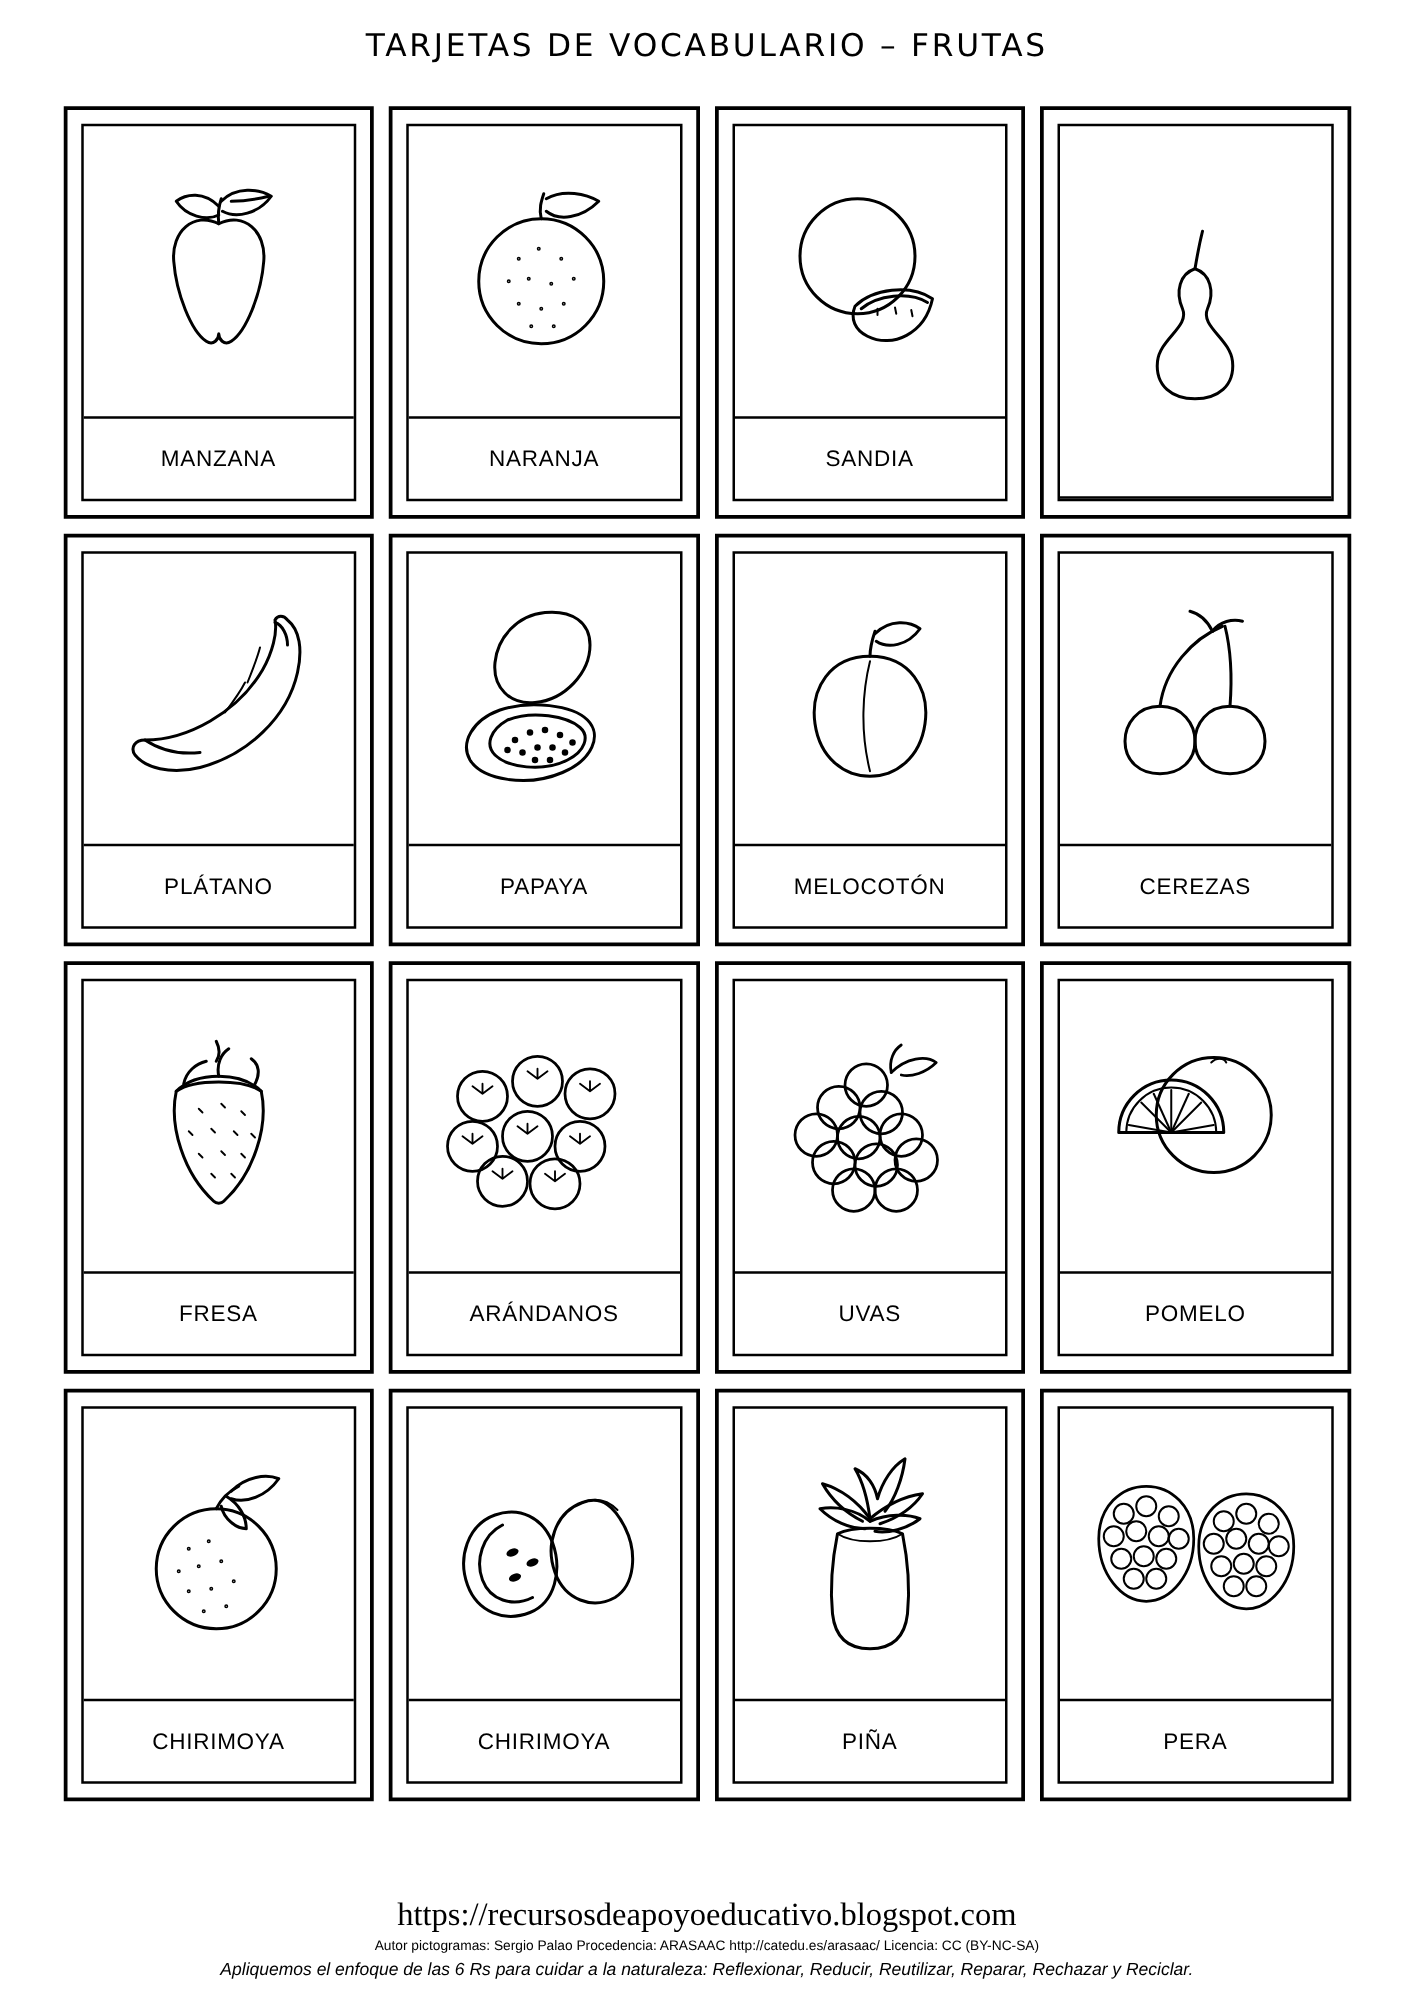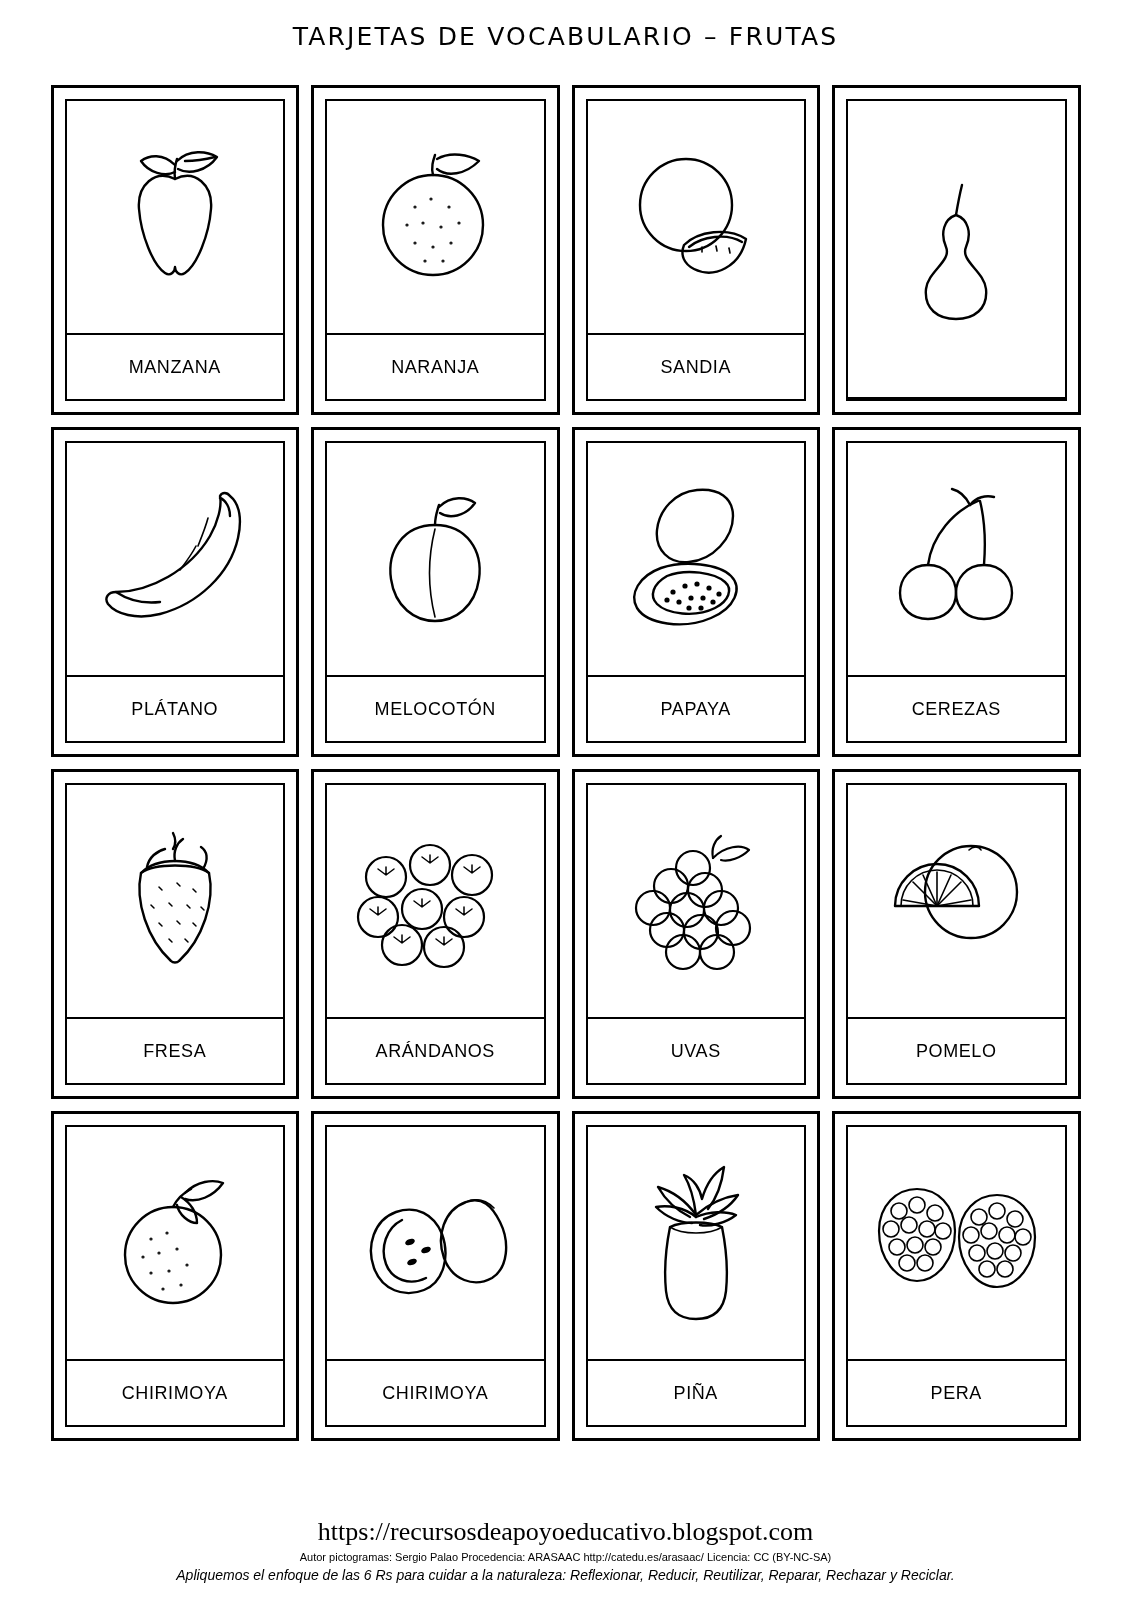--- a/index.html
+++ b/index.html
@@ -187,34 +187,20 @@
         <div class="card-art">
           <svg width="190" height="170" viewBox="0 0 190 170" fill="none" stroke="#000" stroke-width="2.4" stroke-linecap="round" stroke-linejoin="round">
             <path d="M150 22 C160 30 162 46 158 64 C150 100 118 130 80 140 C56 146 36 140 28 130 C24 124 28 118 36 118 C70 118 110 96 130 62 C138 48 142 32 140 22 C142 18 147 18 150 22 Z"></path>
             <path d="M36 118 C48 126 62 130 80 128"></path>
             <path d="M140 24 C146 26 150 34 150 42"></path>
             <path d="M118 72 C122 62 126 52 128 44" stroke-width="1.6"></path>
             <path d="M100 96 C106 88 112 80 116 72" stroke-width="1.6"></path>
           </svg>
         </div>
         <div class="card-label">PLÁTANO</div>
-      </div>
-    </div>
-
-    <div class="card">
-      <div class="card-inner">
-        <div class="card-art">
-          <svg width="180" height="180" viewBox="0 0 180 180" fill="none" stroke="#000" stroke-width="2.4" stroke-linecap="round" stroke-linejoin="round">
-            <path d="M90 56 C58 56 42 82 46 110 C50 138 70 152 90 152 C110 152 130 138 134 110 C138 82 122 56 90 56 Z"></path>
-            <path d="M90 60 C84 84 82 116 90 148" stroke-width="1.6"></path>
-            <path d="M90 56 C90 48 92 42 94 36"></path>
-            <path d="M94 38 C106 26 122 28 130 34 C120 48 104 50 95 44"></path>
-          </svg>
-        </div>
-        <div class="card-label">MELOCOTÓN</div>
       </div>
     </div>
 
     <div class="card">
       <div class="card-inner">
         <div class="card-art">
           <svg width="190" height="175" viewBox="0 0 190 175" fill="none" stroke="#000" stroke-width="2.4" stroke-linecap="round" stroke-linejoin="round">
             <path d="M96 18 C74 20 58 38 56 58 C54 78 68 92 88 90 C112 88 132 66 132 44 C132 26 118 16 96 18 Z"></path>
             <path d="M60 96 C38 104 28 122 36 136 C46 152 82 158 110 146 C134 136 142 116 130 104 C118 92 84 88 60 96 Z"></path>
             <path d="M66 104 C52 112 48 124 56 132 C66 142 94 146 114 136 C128 129 132 117 124 110 C114 101 86 96 66 104 Z"></path>
@@ -228,20 +214,34 @@
               <circle cx="90" cy="126" r="2.6"></circle>
                 <circle cx="102" cy="126" r="2.6"></circle>
               <circle cx="112" cy="130" r="2.6"></circle>
                 <circle cx="88" cy="136" r="2.6"></circle>
               <circle cx="100" cy="136" r="2.6"></circle>
                 <circle cx="66" cy="128" r="2.6"></circle>
             </g>
           </svg>
         </div>
         <div class="card-label">PAPAYA</div>
+      </div>
+    </div>
+
+    <div class="card">
+      <div class="card-inner">
+        <div class="card-art">
+          <svg width="180" height="180" viewBox="0 0 180 180" fill="none" stroke="#000" stroke-width="2.4" stroke-linecap="round" stroke-linejoin="round">
+            <path d="M90 56 C58 56 42 82 46 110 C50 138 70 152 90 152 C110 152 130 138 134 110 C138 82 122 56 90 56 Z"></path>
+            <path d="M90 60 C84 84 82 116 90 148" stroke-width="1.6"></path>
+            <path d="M90 56 C90 48 92 42 94 36"></path>
+            <path d="M94 38 C106 26 122 28 130 34 C120 48 104 50 95 44"></path>
+          </svg>
+        </div>
+        <div class="card-label">MELOCOTÓN</div>
       </div>
     </div>
 
     <div class="card">
       <div class="card-inner">
         <div class="card-art">
           <svg width="180" height="180" viewBox="0 0 180 180" fill="none" stroke="#000" stroke-width="2.4" stroke-linecap="round" stroke-linejoin="round">
             <path d="M62 96 C66 66 88 42 112 32"></path>
             <path d="M118 96 C120 70 118 48 114 32"></path>
             <path d="M104 36 C110 28 120 26 128 28"></path>

